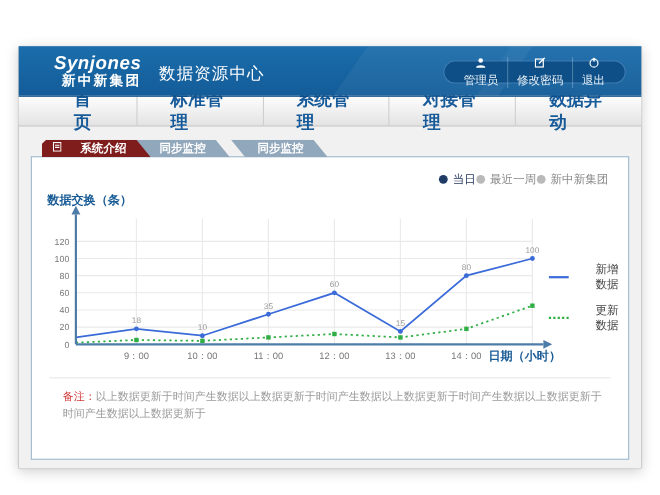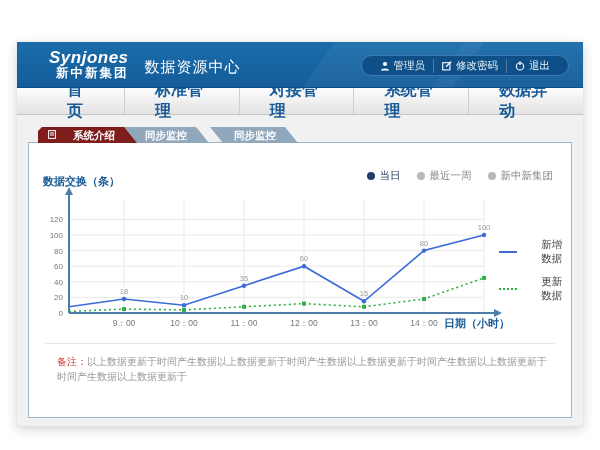--- a/index.html
+++ b/index.html
@@ -16,21 +16,21 @@
   .header .deco1,.header .deco2 { position:absolute; top:-20px; height:90px; width:150px;
     background:rgba(255,255,255,.05); transform:skewX(-35deg); }
   .header .deco1 { left:300px; } .header .deco2 { left:430px; background:rgba(255,255,255,.04); }
   .logo { margin-left:32px; color:#fff; text-align:right; line-height:1.05; }
   .logo .en { font-size:17px; font-weight:bold; font-style:italic; letter-spacing:.5px; }
   .logo .cn { font-size:12.5px; font-weight:bold; letter-spacing:2px; }
   .app-title { color:#fff; font-size:15px; margin-left:16px; margin-top:6px; letter-spacing:1px; }
   .user-pill { position:absolute; right:14px; top:13px; height:21px; display:flex; align-items:center;
     background:#0e4f87; border:1px solid #3c7cb2; border-radius:11px; padding:0 10px; }
   .user-pill .item { display:flex; align-items:center; gap:4px; color:#e8f1f8; font-size:10.5px;
-    padding:0 8px; cursor:pointer; }
+    padding:0 8px; cursor:pointer;flex-direction:column; }
   .user-pill .item + .item { border-left:1px solid rgba(255,255,255,.25); }
   .user-pill svg { display:block; }
 
   
   .nav { height:27px; background:linear-gradient(#fdfdfd,#e3e3e3);
     border-bottom:1px solid #c6c6c6; display:flex; align-items:stretch; padding-left:20px; }
   .nav .nav-item { display:flex; align-items:center; padding:0 30px; color:#175a99;
     font-size:16px; font-weight:bold; cursor:pointer; }
   .nav .nav-item + .nav-item { border-left:1px solid #cfcfcf; }
 
@@ -41,21 +41,21 @@
     cursor:pointer; white-space:nowrap; }
   .tab.active { background:#7f1d1d; padding:0 22px 0 10px; z-index:3; display:flex; align-items:center; gap:17px;
     clip-path:polygon(0 100%, 0 4px, 4px 0, calc(100% - 13px) 0, 100% 100%); }
   .tab.inactive { background:#91a7bc; padding:0 22px 0 24px; 
     clip-path:polygon(13px 100%, 0 0, calc(100% - 13px) 0, 100% 100%); }
   .tab.t2 { margin-left:-16px; z-index:2; }
   .tab.t3 { margin-left:1px; z-index:1; }
   .panel { position:relative; background:#fff; border:1px solid #9cb6cb; height:276px; margin-top:-1px; }
 
   
-  .filters { position:absolute; top:26px; right:18px; display:flex; gap:16px; }
+  .filters { position:absolute; top:13px; right:18px; display:flex; }
   .filter { display:flex; align-items:center; gap:5px; font-size:10.5px; color:#888; cursor:pointer; }
   .filter .dot { width:8px; height:8px; border-radius:50%; background:#b9b9b9; }
   .filter.selected { color:#23365d; }
   .filter.selected .dot { background:#1f3b66; }
 
   
   .chart-wrap { position:absolute; left:10px; top:30px; width:500px; height:162px; }
   .chart-wrap svg { font-family:"Liberation Sans","DejaVu Sans",sans-serif; }
 
   
@@ -111,22 +111,22 @@
             </svg>
         </span>
         <span>退出</span>
       </div>
     </div>
   </div>
 
   <div class="nav">
     <div class="nav-item">首页</div>
     <div class="nav-item">标准管理</div>
+    <div class="nav-item">系统管理</div>
     <div class="nav-item">对接管理</div>
-    <div class="nav-item">系统管理</div>
     <div class="nav-item">数据异动</div>
   </div>
 
   <div class="content">
     <div class="tabs">
       <div class="tab active">
         <span>
           <svg width="8" height="9" viewBox="0 0 8 9">
               <rect x="0.6" y="0.6" width="6.8" height="7.8" fill="none" stroke="#fff" stroke-width="1"></rect>
               <line x1="2" y1="3" x2="6" y2="3" stroke="#fff"></line>

